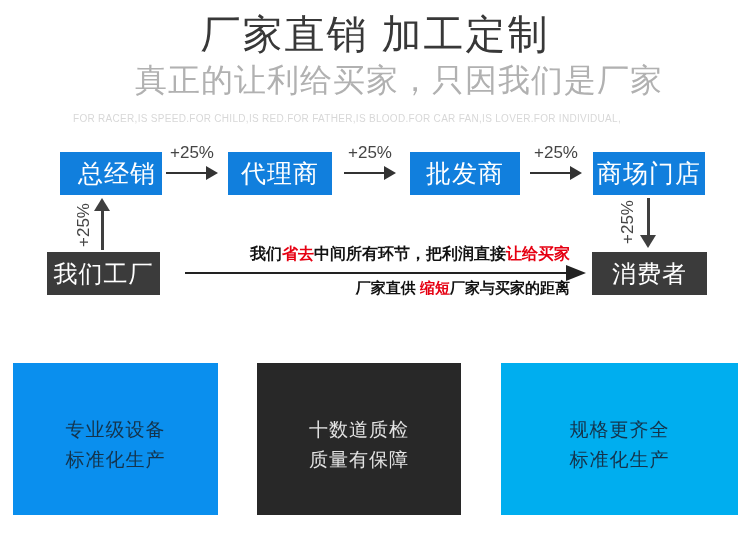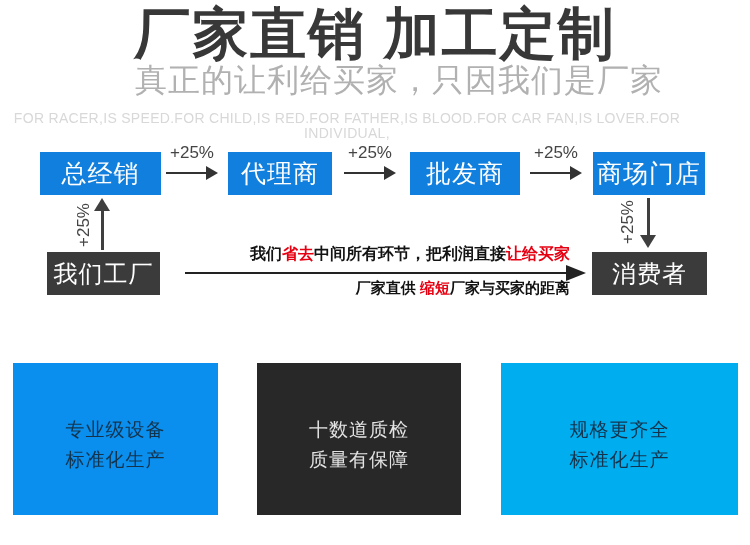--- a/index.html
+++ b/index.html
@@ -4,37 +4,37 @@
 <style>
   html,body{margin:0;padding:0;background:#fff;}
   .page{
     position:relative;width:750px;height:545px;background:#ffffff;
     font-family:"Liberation Sans","DejaVu Sans",sans-serif;
     overflow:hidden;
   }
   
   .title{
     position:absolute;top:12px;left:0;width:750px;text-align:center;
-    font-size:56px;line-height:44px;font-weight:bold;color:#383838;letter-spacing:2px;
+    font-size:40px;line-height:44px;font-weight:normal;color:#383838;letter-spacing:2px;
   }
   .subtitle{
     position:absolute;top:60px;left:0;width:750px;text-align:center;
     font-size:32px;line-height:40px;color:#b1b1b1;letter-spacing:1px;margin-left:24px;
   }
   .tagline{
     position:absolute;top:111px;left:0;width:694px;text-align:center;
-    font-size:14px;line-height:15px;color:#d8d8d8;letter-spacing:.3px;
+    font-size:10px;line-height:15px;color:#d8d8d8;letter-spacing:.3px;
   }
   
   .chain-box{
     position:absolute;top:152px;height:43px;background:#117fdd;color:#ffffff;
     display:flex;align-items:center;justify-content:center;
     font-size:25px;letter-spacing:1px;
   }
-  .cb0{left:40px;width:121px;}
+  .cb0{left:60px;width:90px;padding-left:12px;}
   .cb1{left:228px;width:104px;}
   .cb2{left:410px;width:110px;}
   .cb3{left:593px;width:112px;}
   
   .harrow{position:absolute;top:145px;width:52px;}
   .ha0{left:166px;} .ha1{left:344px;} .ha2{left:530px;}
   .harrow .lbl{font-size:17px;line-height:16px;color:#454545;text-align:center;}
   .harrow .shaft{position:relative;margin-top:11px;width:40px;height:2px;background:#333333;}
   .harrow .head{
     position:absolute;right:-12px;top:-6px;width:0;height:0;

